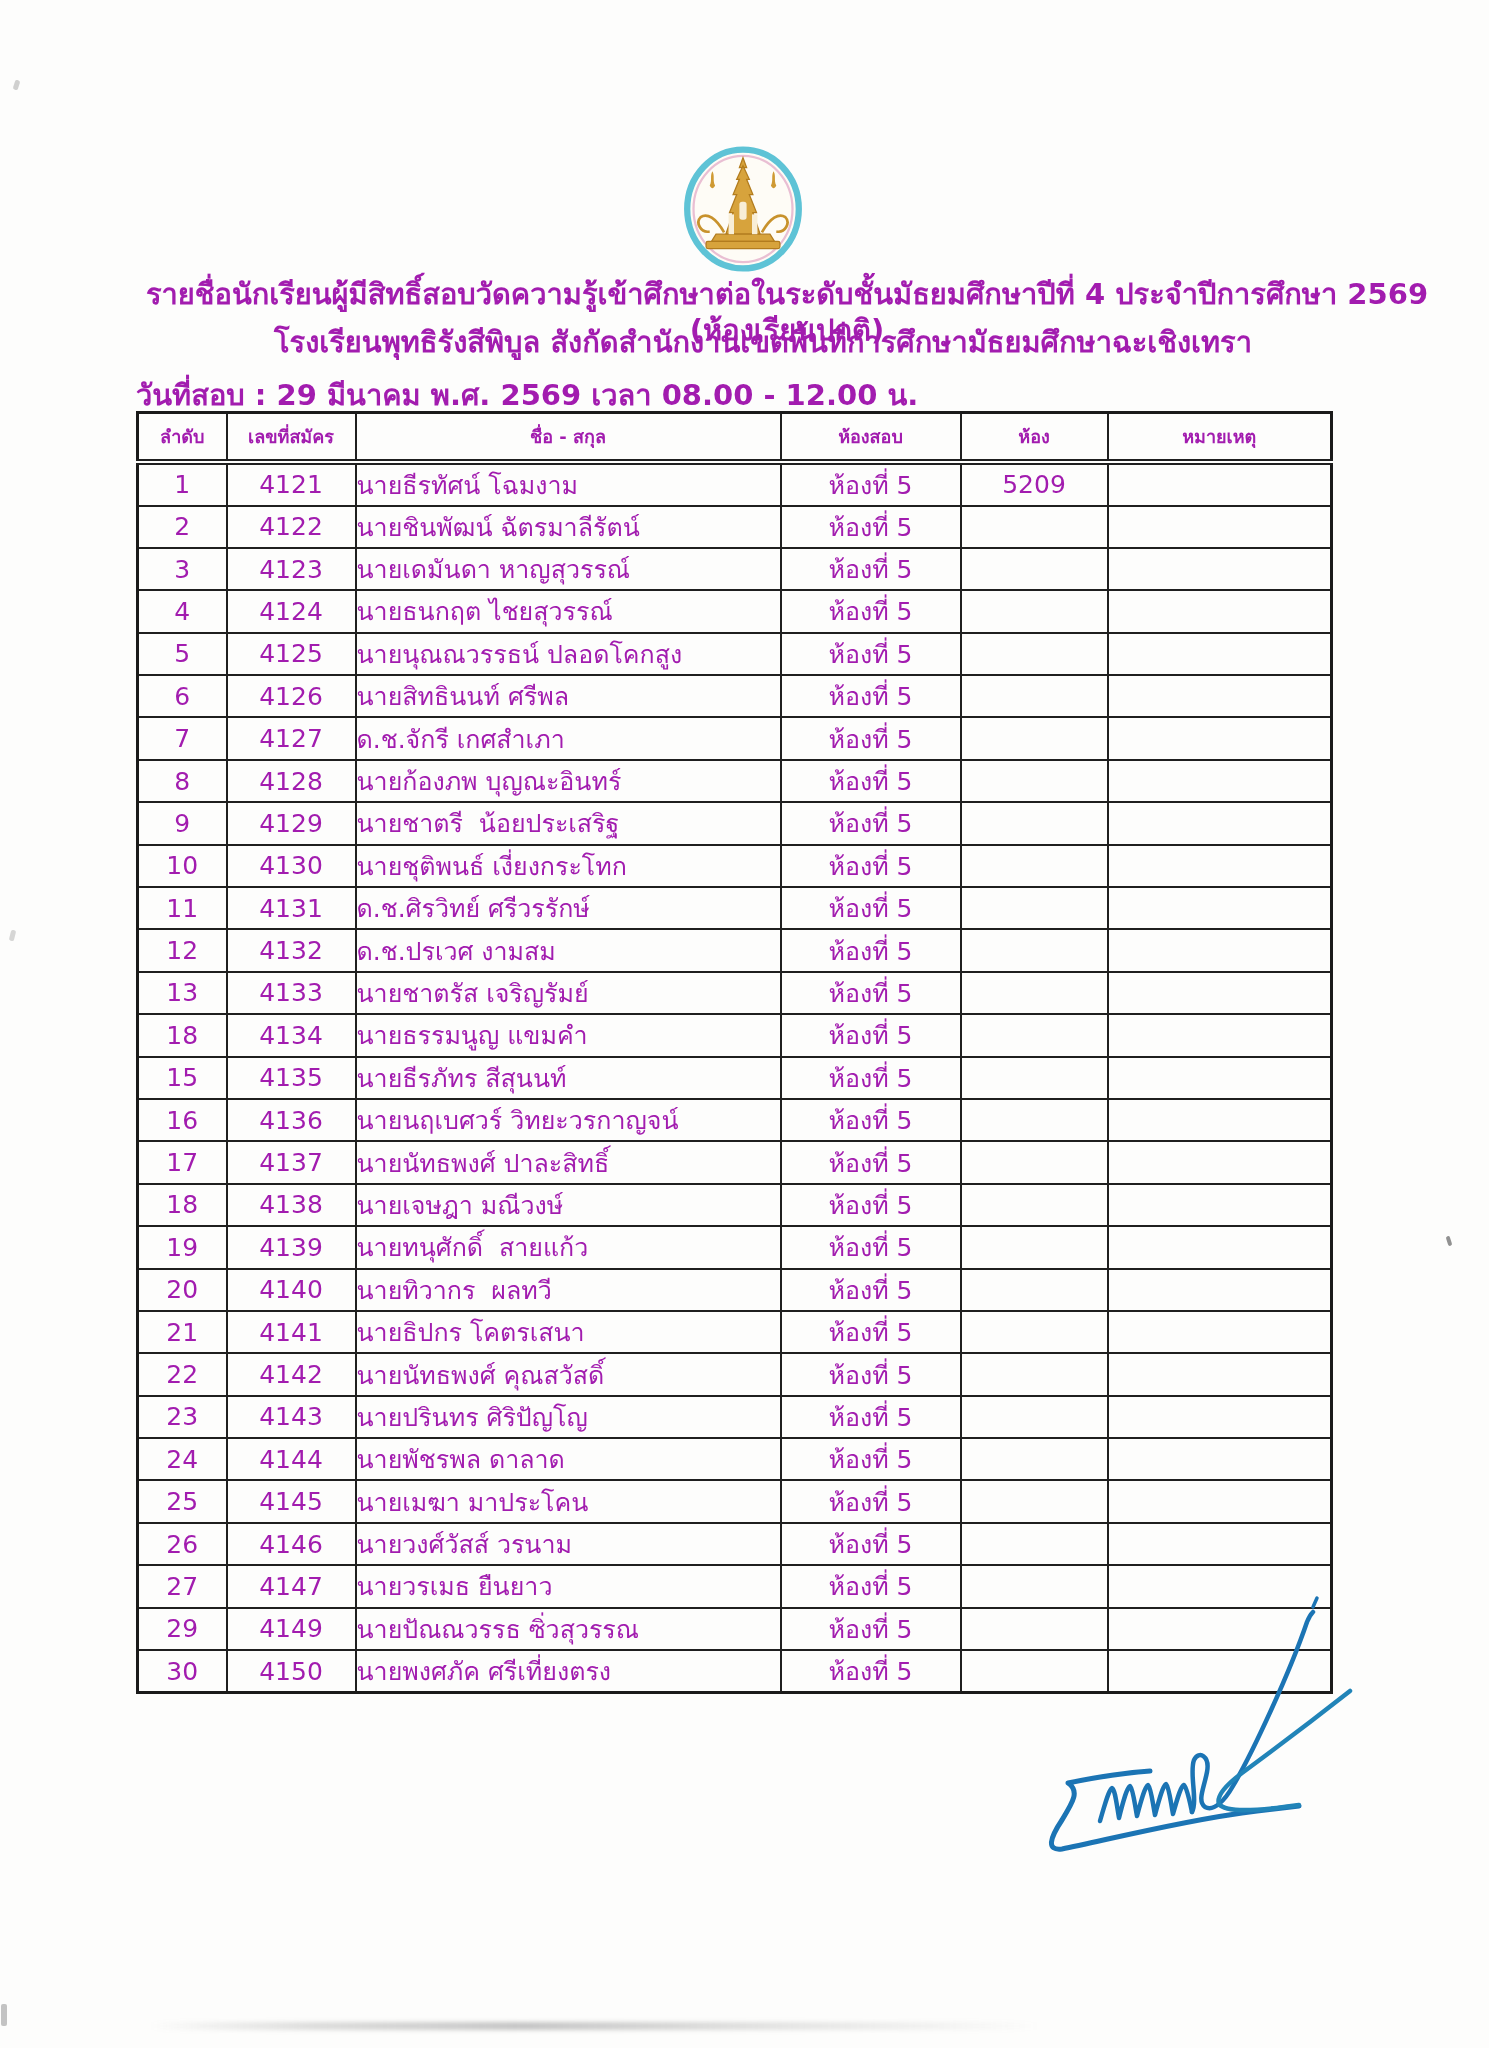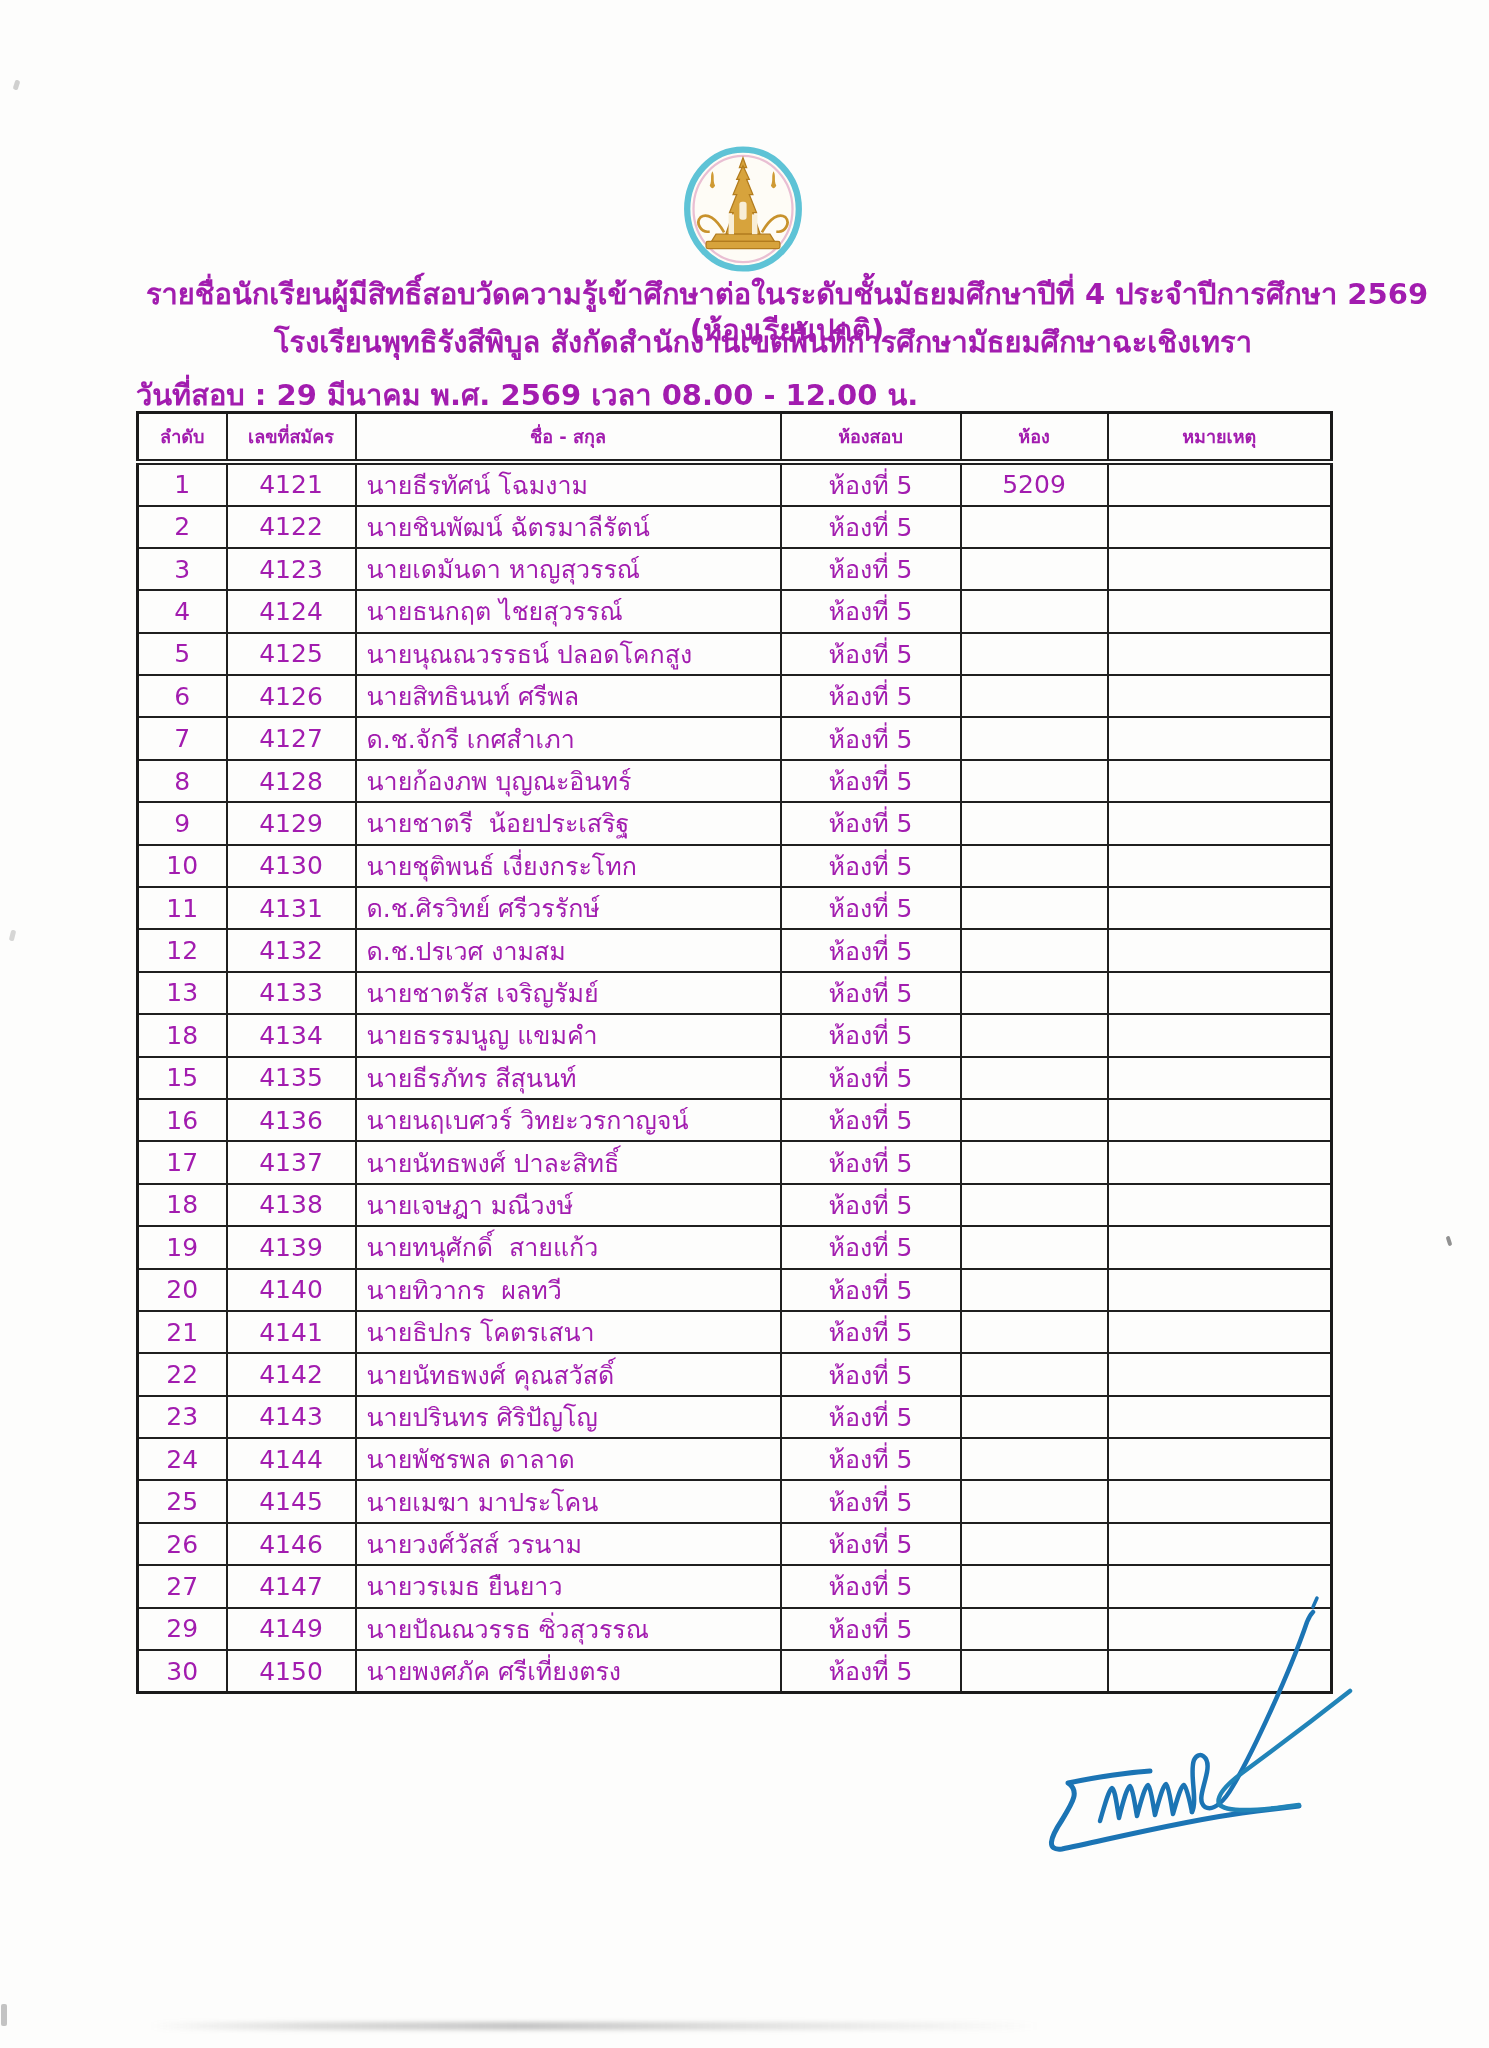--- a/index.html
+++ b/index.html
@@ -24,21 +24,21 @@
     border:3px solid #1a1a1a;
   }
   .roster th,.roster td{border:2px solid #1f1f1f;overflow:hidden;}
   .roster thead tr{height:49px;}
   .roster tbody tr{height:42.4px;}
   .roster th{
     font-size:18px;font-weight:bold;text-align:center;padding:0;
     border-bottom:6px double #1f1f1f;
   }
   .roster td{font-size:25px;text-align:center;padding:0;font-weight:normal;}
-  .roster td.c-name{text-align:left;padding-left:10px;white-space:pre;}
+  .roster td.c-name{text-align:left;white-space:pre;}
   
   .sig-layer{position:absolute;left:0;top:0;width:1489px;height:2048px;pointer-events:none;}
   
   .artifact{position:absolute;pointer-events:none;}
   .mark-a{left:14px;top:80px;width:5px;height:10px;background:#9a9a9a;opacity:.45;transform:rotate(18deg);border-radius:2px;}
   .mark-b{left:10px;top:930px;width:5px;height:11px;background:#9a9a9a;opacity:.4;transform:rotate(14deg);border-radius:2px;}
   .mark-c{left:1447px;top:1236px;width:4px;height:10px;background:#4a4a4a;opacity:.6;transform:rotate(-18deg);border-radius:2px;}
   .mark-d{left:1px;top:2004px;width:6px;height:22px;background:#8a8a8a;opacity:.5;border-radius:2px;}
   .smudge-bottom{
     left:150px;top:2022px;width:890px;height:8px;border-radius:4px;

